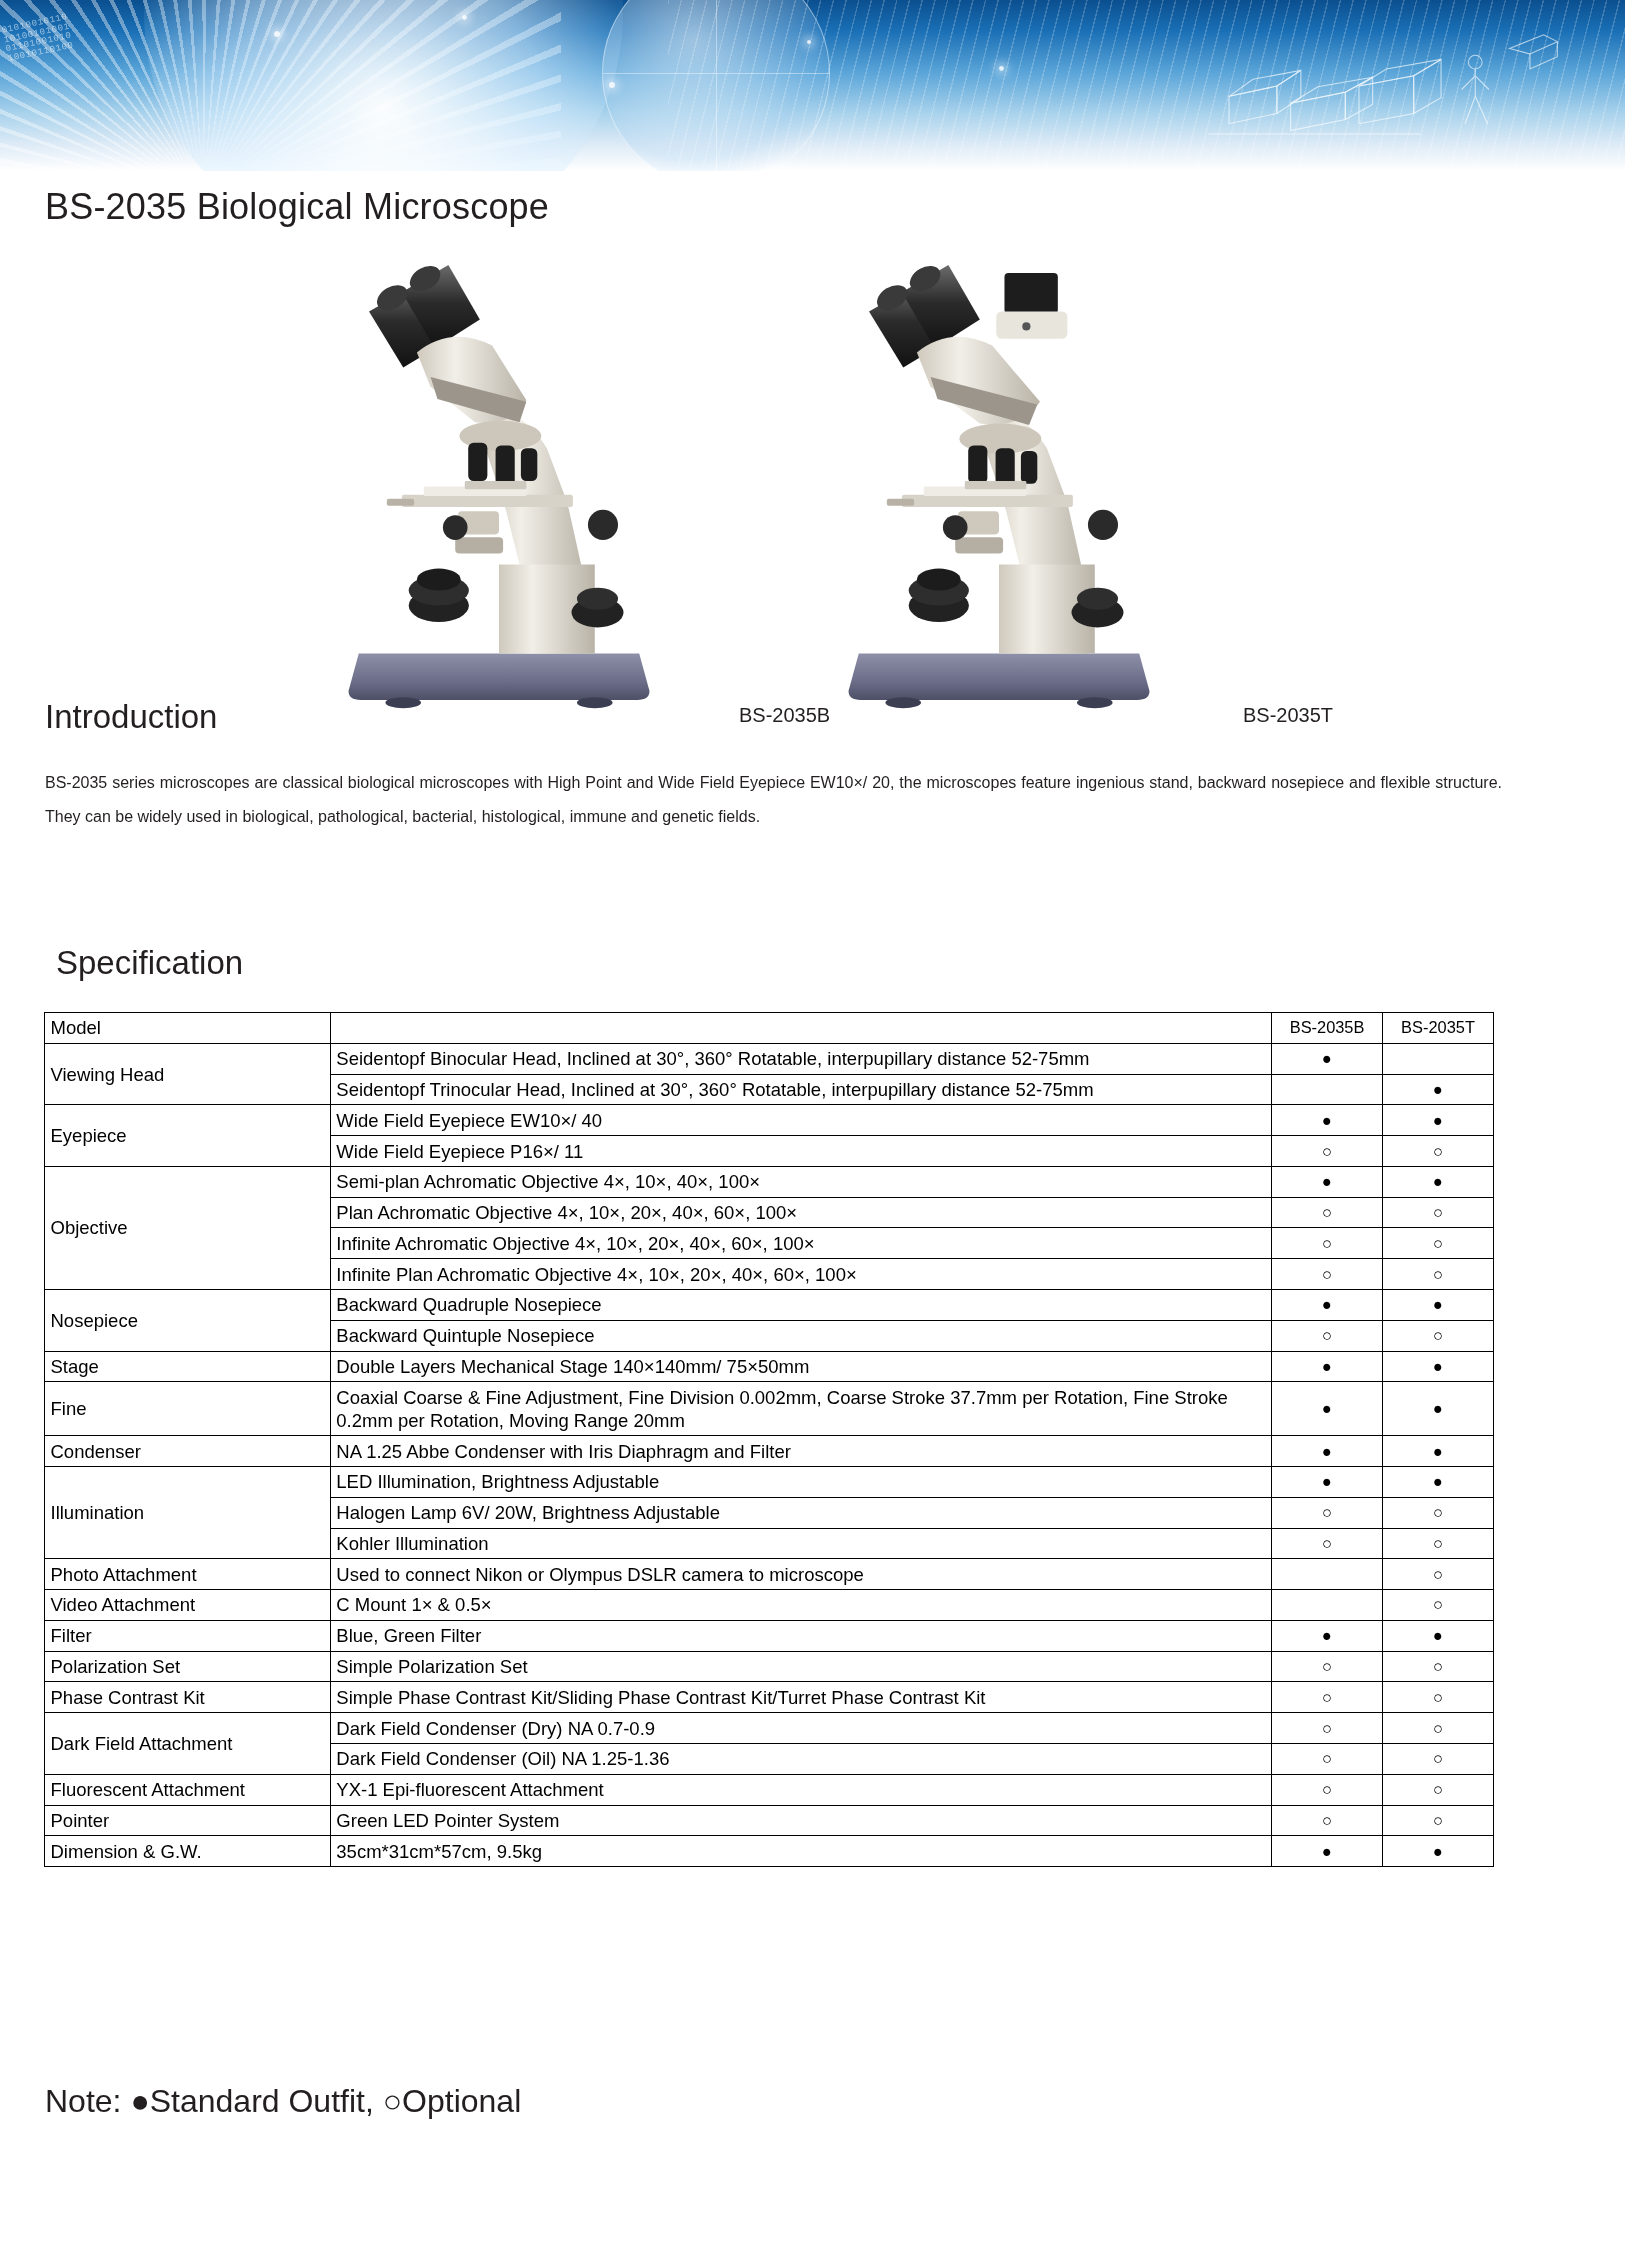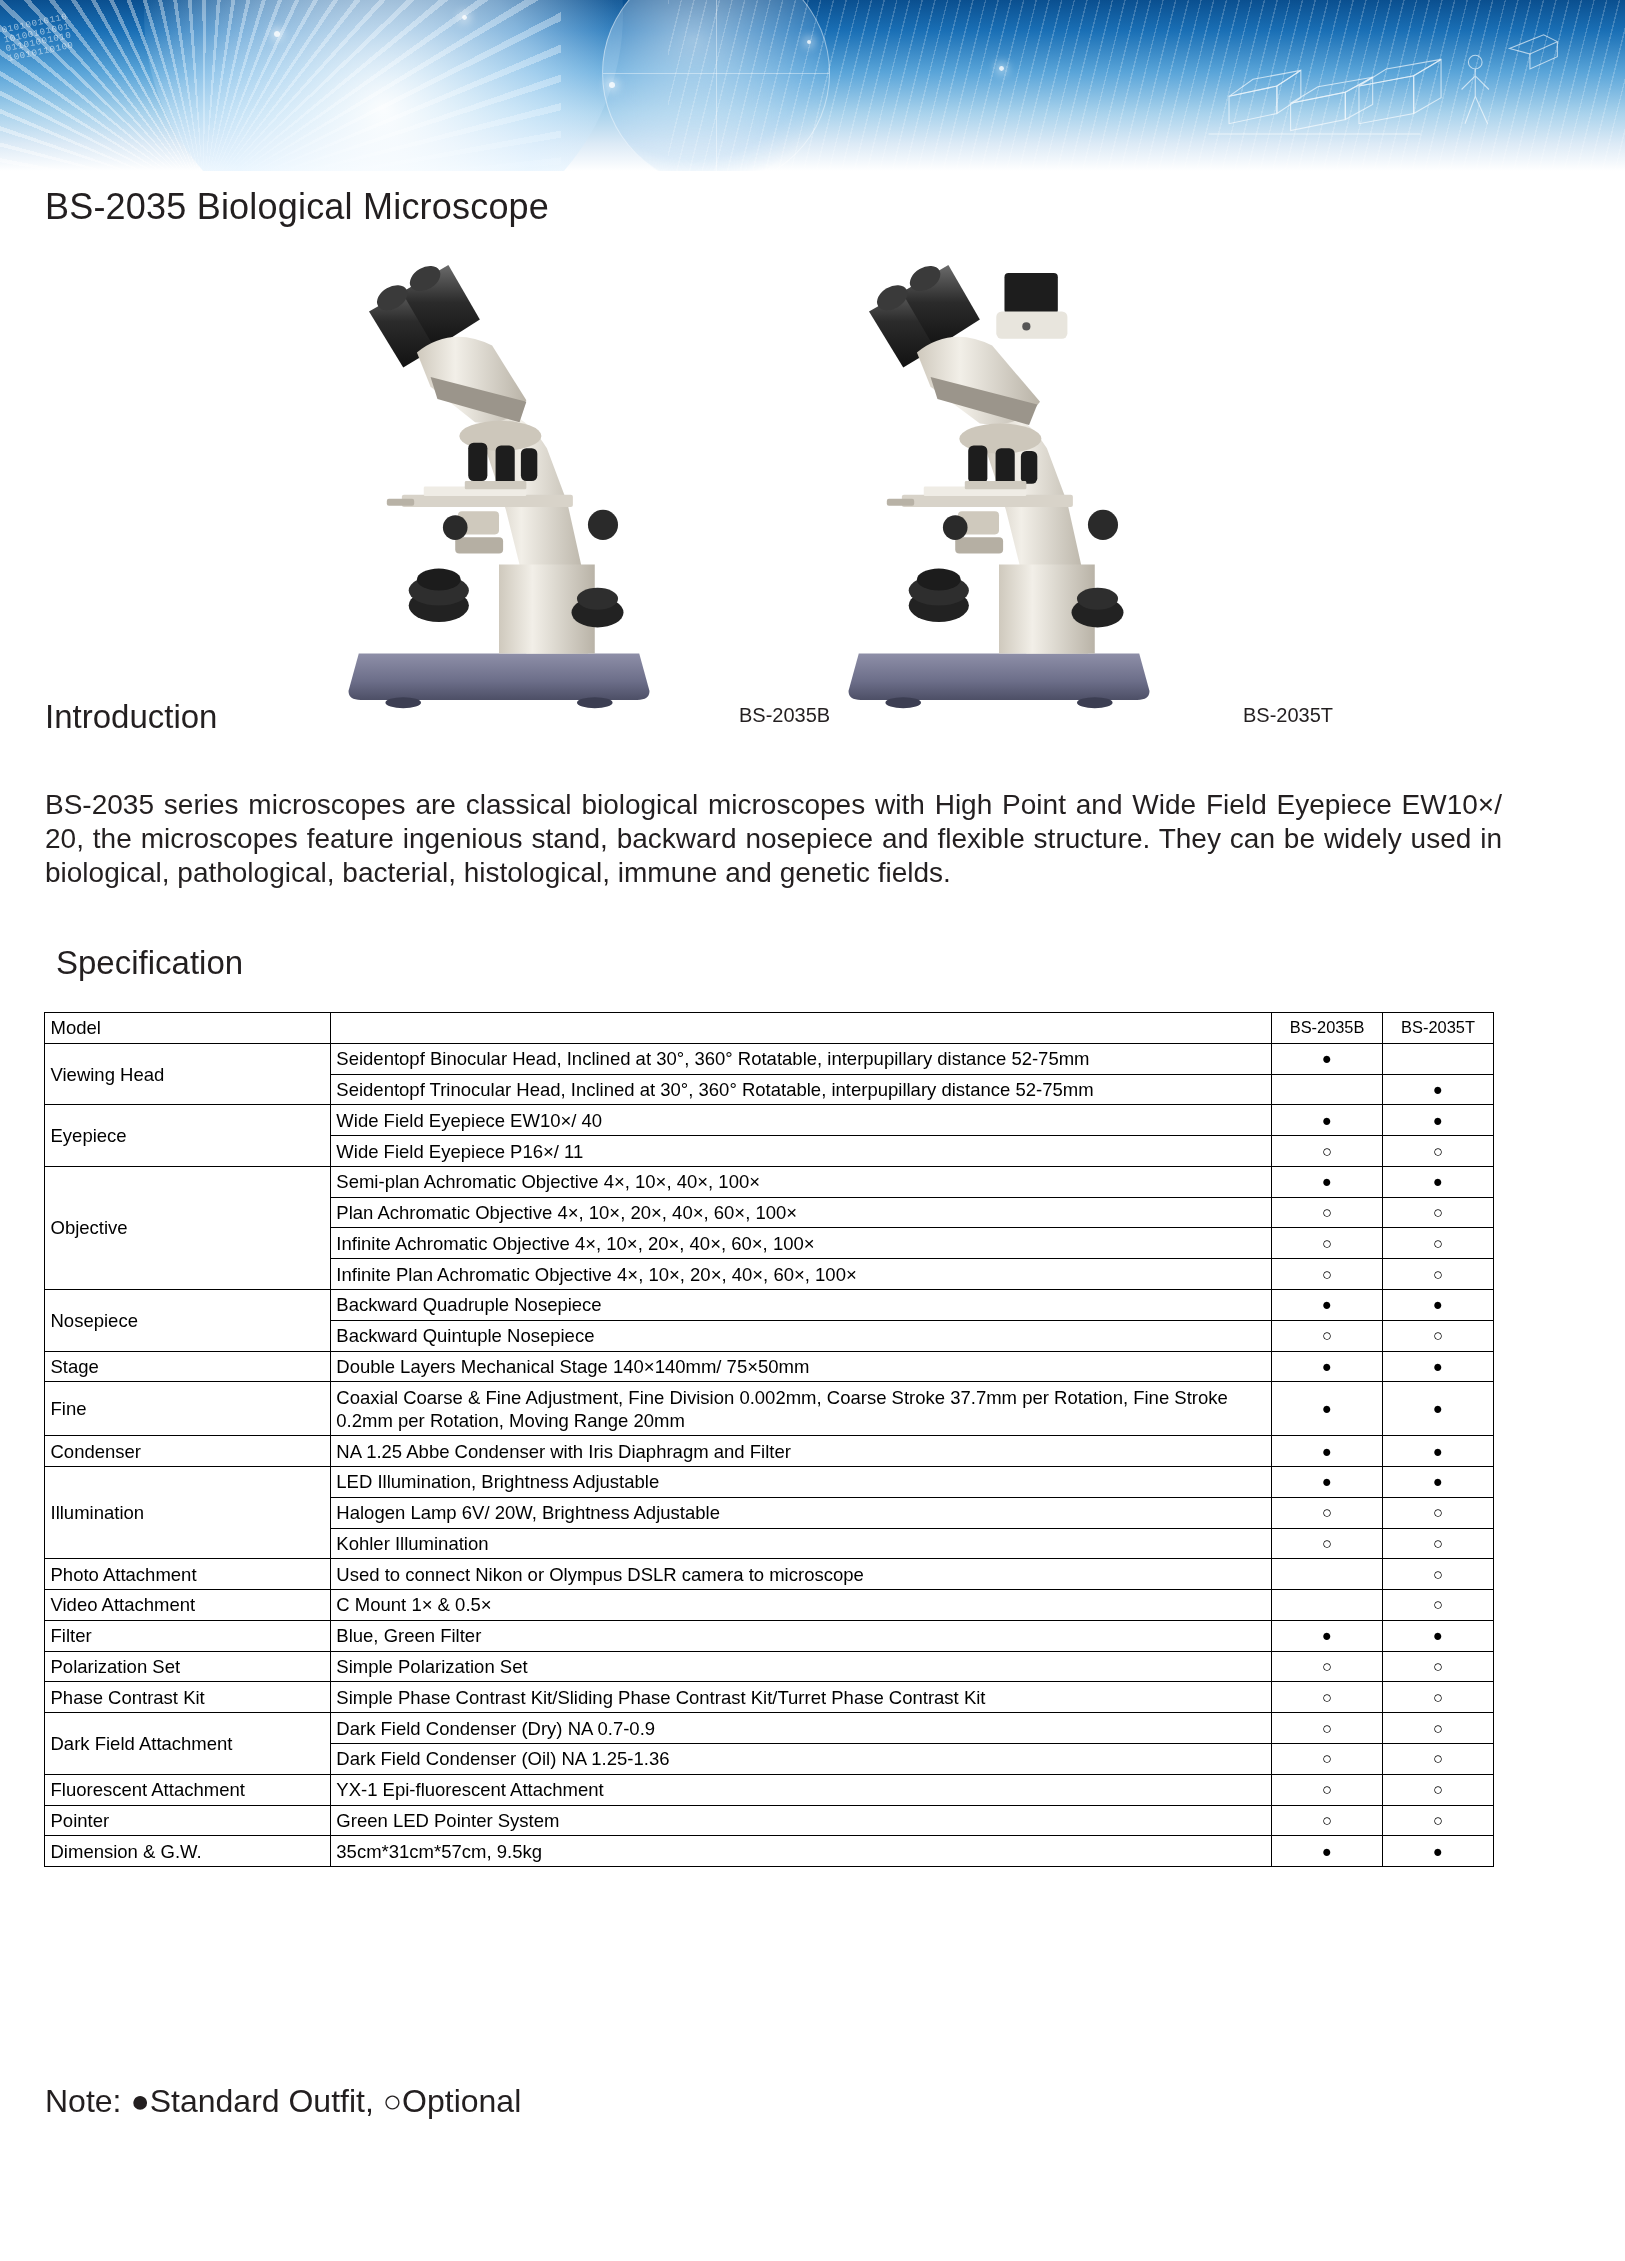--- a/index.html
+++ b/index.html
@@ -137,23 +137,23 @@
 
   .h-intro {
     position: absolute;
     left: 45px; top: 698px;
     font-size: 33px;
     color: #231f20;
     text-align: center;
   }
   .intro-text {
     position: absolute;
-    left: 45px; top: 788px;
+    left: 45px; top: 766px;
     width: 1457px;
-    font-size: 28px;
+    font-size: 16px;
     line-height: 34px;
     text-align: justify;
     color: #231f20;
   }
   .h-spec {
     position: absolute;
     left: 56px; top: 944px;
     font-size: 33px;
     color: #231f20;
   }

